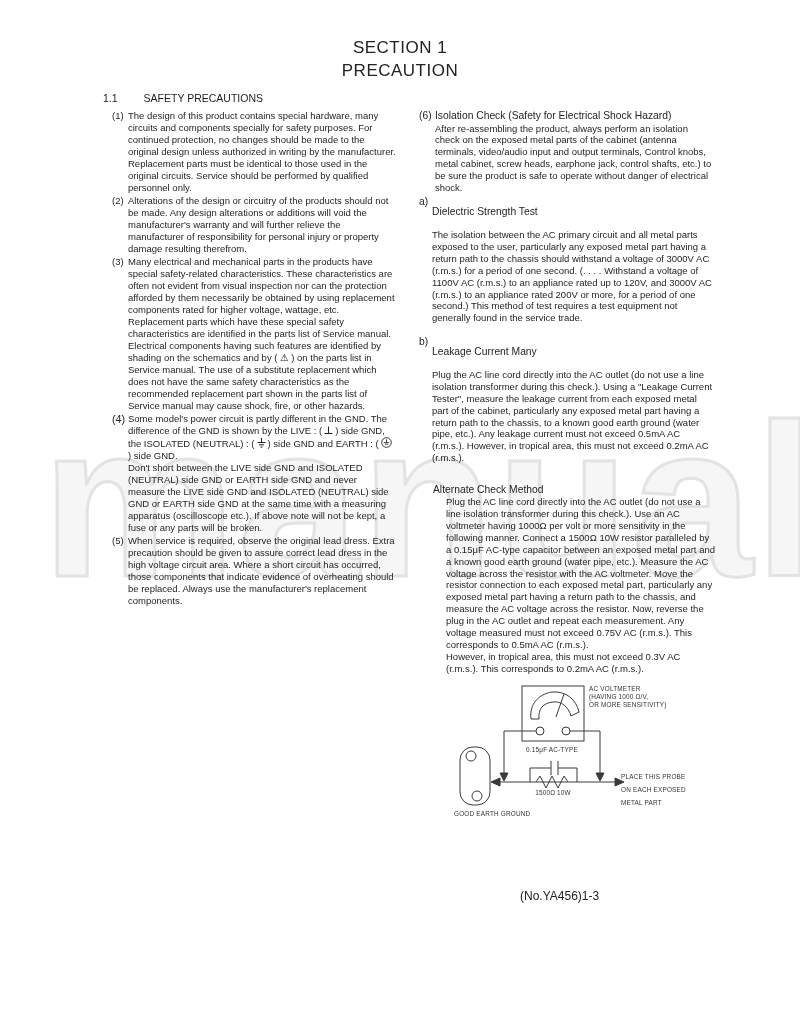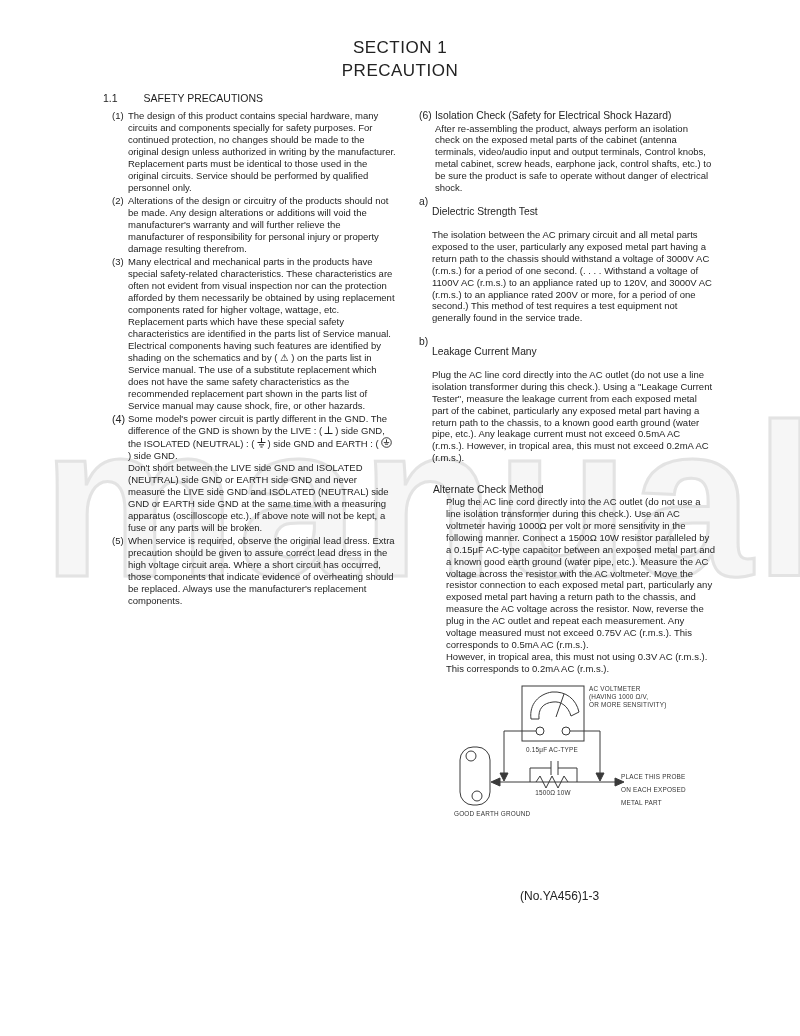--- a/index.html
+++ b/index.html
@@ -150,21 +150,21 @@
         <div class="c">
           <p class="subhead">Leakage Current Many</p>
           <p>Plug the AC line cord directly into the AC outlet (do not use a line isolation transformer during this check.). Using a "Leakage Current Tester", measure the leakage current from each exposed metal part of the cabinet, particularly any exposed metal part having a return path to the chassis, to a known good earth ground (water pipe, etc.). Any leakage current must not exceed 0.5mA AC (r.m.s.). However, in tropical area, this must not exceed 0.2mA AC (r.m.s.).</p>
         </div>
       </div>
 
       <div class="alt">
         <p class="subhead" style="margin:0">Alternate Check Method</p>
         <div class="body">
           <p style="margin:0">Plug the AC line cord directly into the AC outlet (do not use a line isolation transformer during this check.). Use an AC voltmeter having 1000Ω per volt or more sensitivity in the following manner. Connect a 1500Ω 10W resistor paralleled by a 0.15μF AC-type capacitor between an exposed metal part and a known good earth ground (water pipe, etc.). Measure the AC voltage across the resistor with the AC voltmeter. Move the resistor connection to each exposed metal part, particularly any exposed metal part having a return path to the chassis, and measure the AC voltage across the resistor. Now, reverse the plug in the AC outlet and repeat each measurement. Any voltage measured must not exceed 0.75V AC (r.m.s.). This corresponds to 0.5mA AC (r.m.s.).</p>
-          <p style="margin:0">However, in tropical area, this must not using 0.3V AC (r.m.s.). This corresponds to 0.2mA AC (r.m.s.).</p>
+          <p style="margin:0">However, in tropical area, this must not exceed 0.3V AC (r.m.s.). This corresponds to 0.2mA AC (r.m.s.).</p>
         </div>
       </div>
 
     </div>
 
     <div class="diagram">
       <svg width="262" height="150" viewBox="0 0 262 150">
         <g stroke="#3a3a3a" stroke-width="1" fill="none">
 
           <g>

